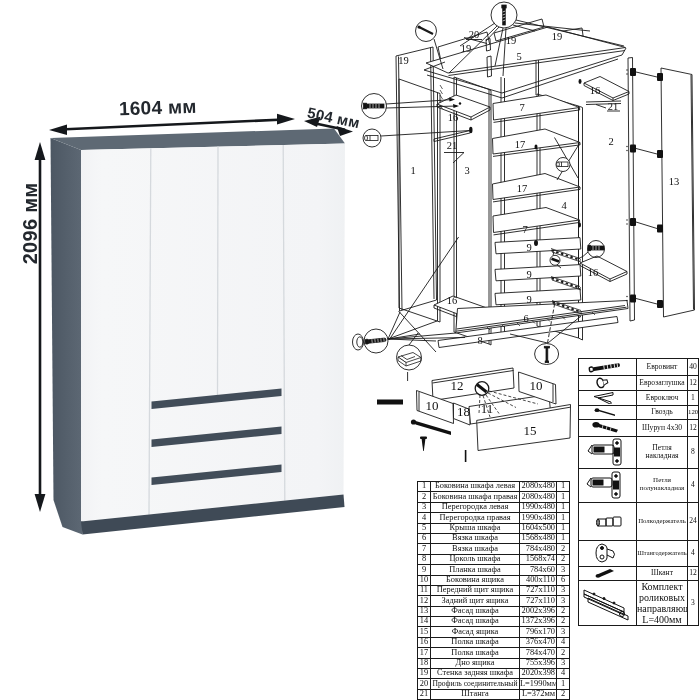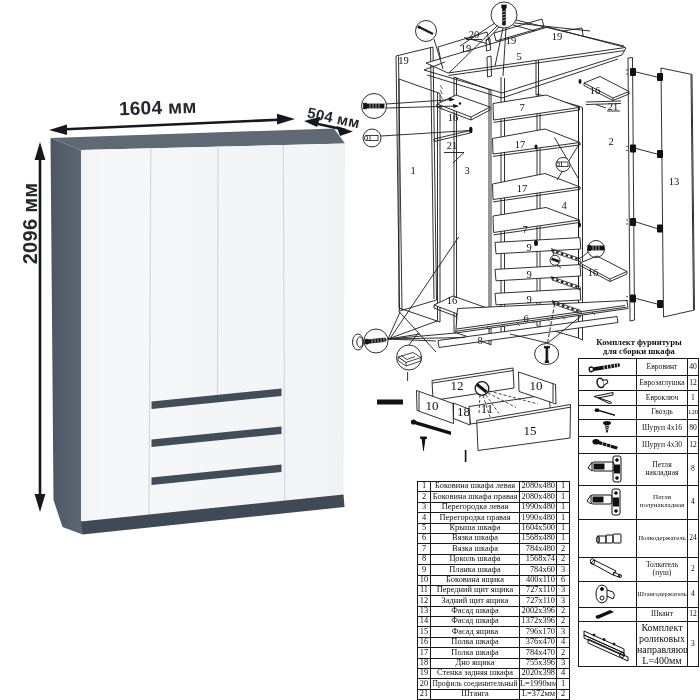--- a/index.html
+++ b/index.html
@@ -511,21 +511,20 @@
           </tr>
 <tr style="height:10.4px">
             <td>21</td>
             <td class="nm">Штанга</td>
             <td class="dm">L=372мм</td>
             <td>2</td>
           </tr>
 </tbody>
       </table>
     </div>
-<div id="htitle">Комплект фурнитуры<br>для сборки шкафа</div>
 <div id="htable">
       <table style="width:120px">
         <colgroup>
           <col style="width:58px">
           <col style="width:51px">
           <col style="width:11px">
         </colgroup>
 <tbody>
           <tr style="height:16.7px">
             <td>
@@ -584,37 +583,20 @@
                 </g>
               </svg>
             </td>
             <td>Гвоздь</td>
             <td style="font-size:6.8px">120</td>
           </tr>
 <tr style="height:17px">
             <td>
               <svg width="56" height="15" viewBox="0 0 56 15">
                 <g fill="#111">
-                  <ellipse cx="27" cy="3" rx="4" ry="2"></ellipse>
-                  <polygon points="24.6,4 29.4,4 27.7,12.6 26.3,12.6"></polygon>
-                </g>
-                <g stroke="#fff" stroke-width="0.7">
-                  <line x1="25" y1="6" x2="29" y2="5.4"></line>
-                  <line x1="25.3" y1="8" x2="28.7" y2="7.4"></line>
-                  <line x1="25.6" y1="10" x2="28.4" y2="9.4"></line>
-                </g>
-              </svg>
-            </td>
-            <td>Шуруп 4x16</td>
-            <td>80</td>
-          </tr>
-<tr style="height:17px">
-            <td>
-              <svg width="56" height="15" viewBox="0 0 56 15">
-                <g fill="#111">
                   <ellipse cx="16" cy="4.8" rx="3.6" ry="2.8"></ellipse>
                   <polygon points="17,3.2 38,9.8 36.5,12.4 17,6.8"></polygon>
                 </g>
                 <g stroke="#fff" stroke-width="0.7">
                   <line x1="23" y1="5" x2="22" y2="9"></line>
                   <line x1="27" y1="6.2" x2="26" y2="10.2"></line>
                   <line x1="31" y1="7.4" x2="30" y2="11.4"></line>
                 </g>
               </svg>
             </td>
@@ -662,34 +644,20 @@
                   <rect x="18" y="7" width="8" height="7"></rect>
                   <rect x="26" y="6" width="7" height="8" rx="1"></rect>
                   <rect x="33" y="5" width="8" height="9" rx="1"></rect>
                   <ellipse cx="18" cy="10.5" rx="1.5" ry="3.5"></ellipse>
                 </g>
               </svg>
             </td>
             <td style="font-size:6.8px">Полкодержатель</td>
             <td>24</td>
           </tr>
-<tr style="height:24.2px">
-            <td>
-              <svg width="56" height="22" viewBox="0 0 56 22">
-                <g fill="none" stroke="#111" stroke-width="1">
-                  <polygon points="11,5 14,2 36,13 33,17"></polygon>
-                  <ellipse cx="12.5" cy="3.5" rx="2.2" ry="2.8"></ellipse>
-                  <polygon points="34,14 40,17 39,19 33,17"></polygon>
-                  <circle cx="40" cy="18" r="1.5"></circle>
-                </g>
-              </svg>
-            </td>
-            <td>Толкатель<br>(пуш)</td>
-            <td>2</td>
-          </tr>
 <tr style="height:26px">
             <td>
               <svg width="56" height="24" viewBox="0 0 56 24">
                 <g fill="none" stroke="#111" stroke-width="1">
                   <path d="M22,3 q-6,1 -6,9 q0,8 6,9 q5,-1 5,-4 l0,-10 q0,-3 -5,-4 z"></path>
                   <circle cx="22" cy="7" r="1.5" fill="#111"></circle>
                   <path d="M27,8 l6,2 q3,3 0,7 l-6,-3"></path>
                   <circle cx="22" cy="16" r="2"></circle>
                 </g>
               </svg>

